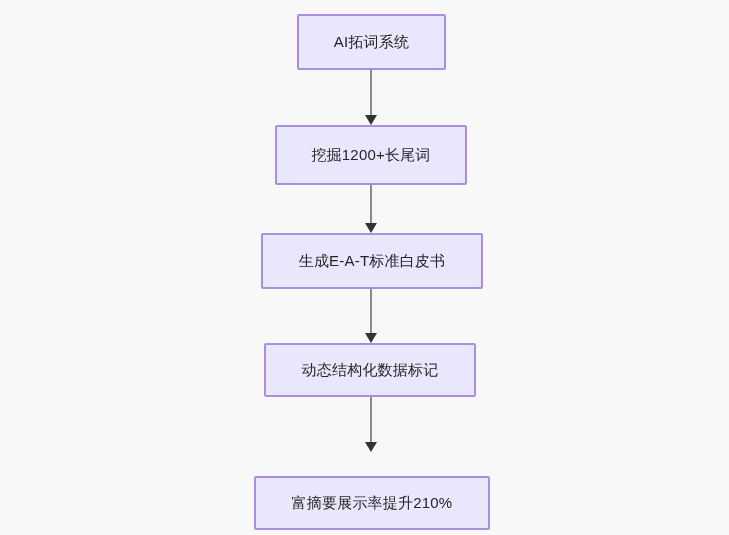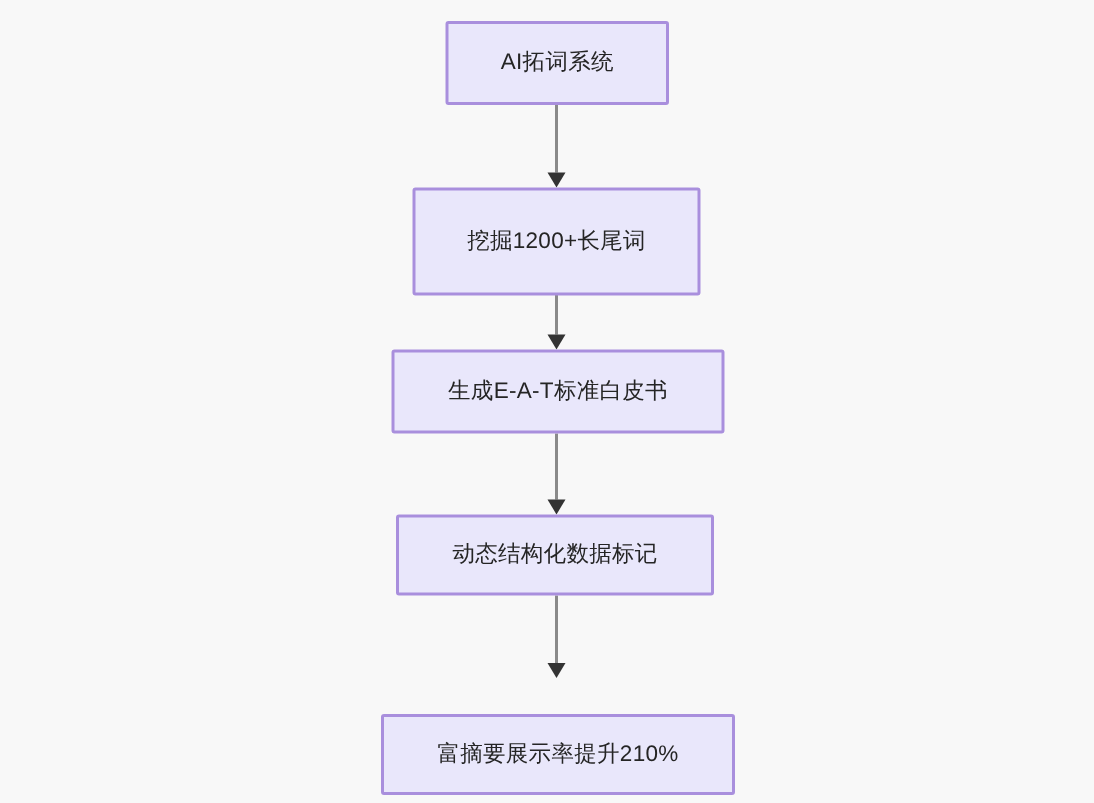--- a/index.html
+++ b/index.html
@@ -34,21 +34,21 @@
   .flow-node-label {
     font-size: 15px;
     line-height: 1.2;
     color: #252525;
     letter-spacing: 0.2px;
     white-space: nowrap;
     text-align: center;
   }
   
   .node-1 { left: 297px; top: 14px;  width: 149px; height: 56px; }
-  .node-2 { left: 275px; top: 125px; width: 192px; height: 72px; }
+  .node-2 { left: 275px; top: 125px; width: 192px; height: 60px; }
   .node-3 { left: 261px; top: 233px; width: 222px; height: 56px; }
   .node-4 { left: 264px; top: 343px; width: 212px; height: 54px; }
   .node-5 { left: 254px; top: 476px; width: 236px; height: 54px; }
 
   
   .flow-edge {
     position: absolute;
     z-index: 1;
   }
   .flow-edge .edge-line {

